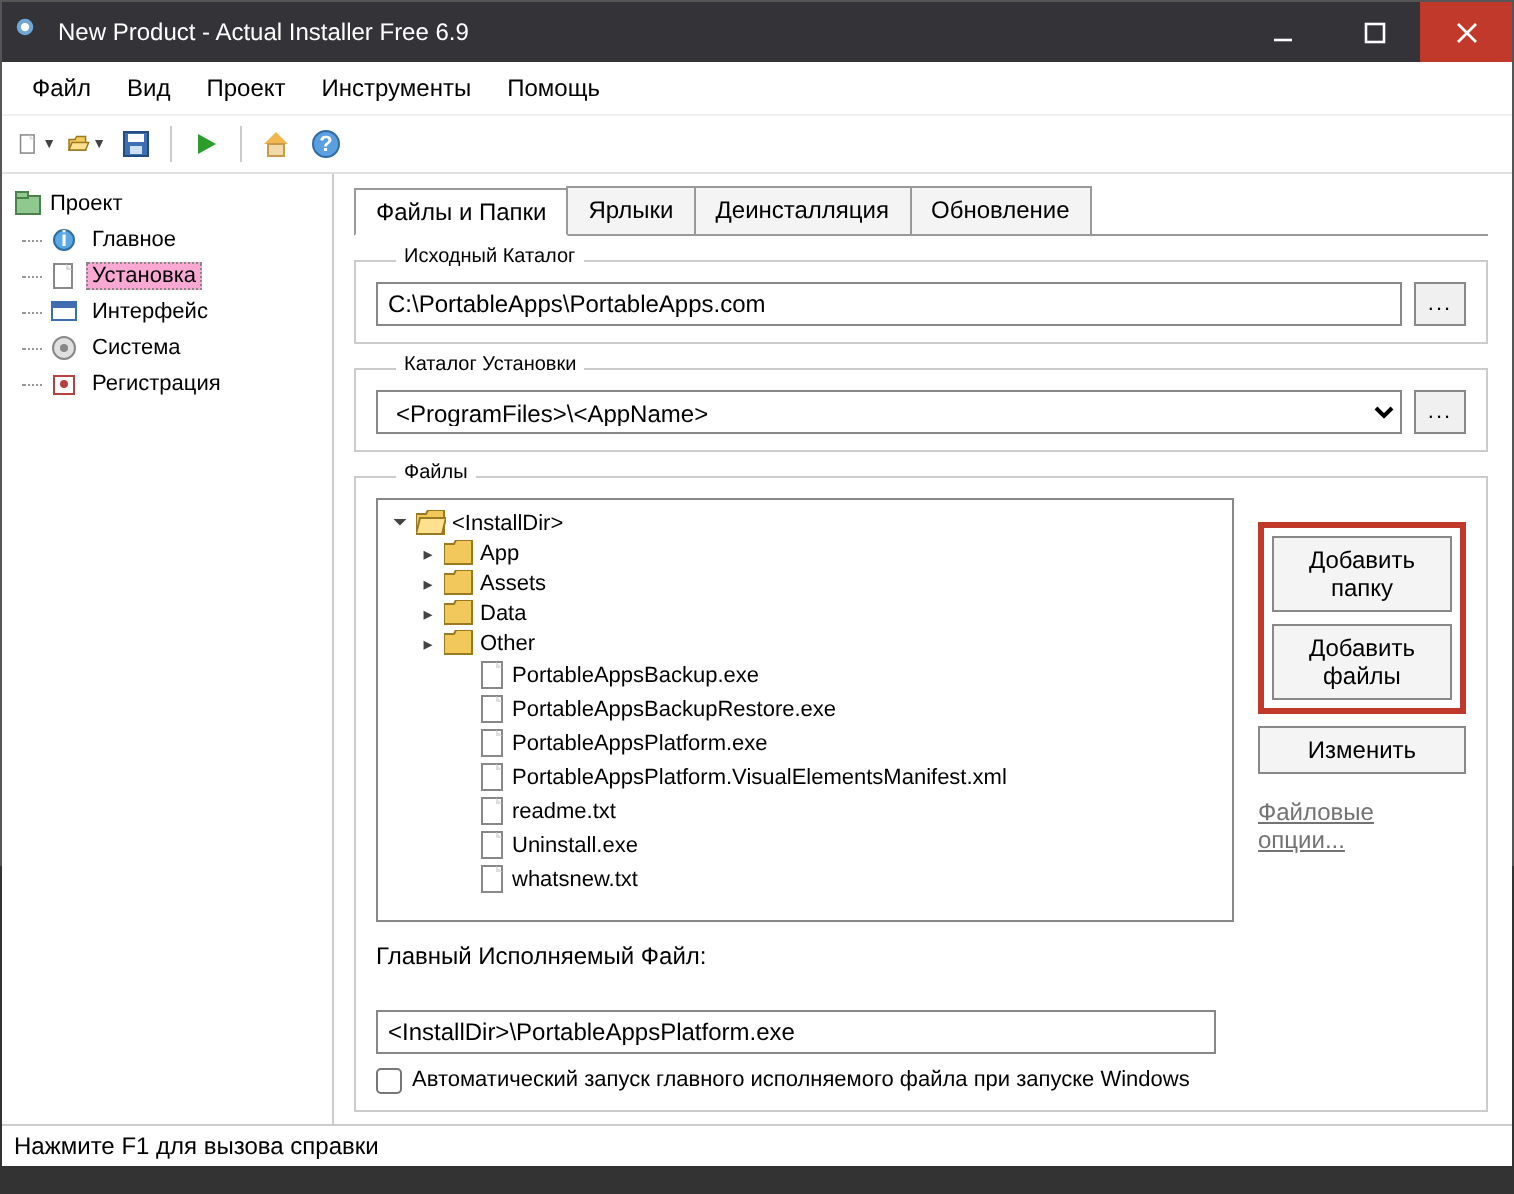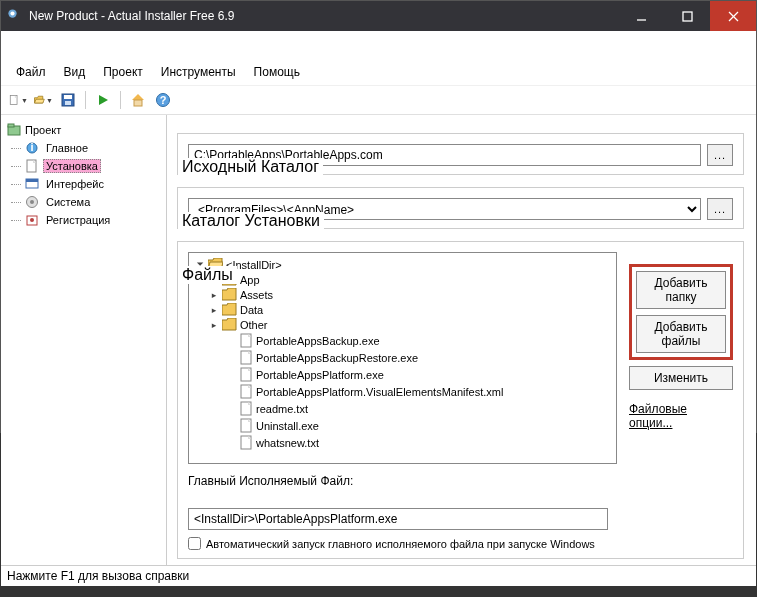--- a/index.html
+++ b/index.html
@@ -5,54 +5,54 @@
 * { box-sizing: border-box; margin: 0; padding: 0; font-family: Tahoma, "Segoe UI", sans-serif; font-size: 11px; }
 body { background: #333; width: 757px; height: 597px; overflow: hidden; }
 .window { width: 757px; height: 433px; background: #fff; border: 1px solid #555; display: flex; flex-direction: column; }
 .titlebar { background: #333338; color: #fff; height: 30px; display: flex; align-items: center; padding-left: 6px; }
 .titlebar .icon { width: 16px; height: 16px; margin-right: 6px; }
 .titlebar .title { flex: 1; font-size: 12px; }
 .titlebar .btn { width: 46px; height: 30px; display: flex; align-items: center; justify-content: center; }
 .titlebar .btn.close { background: #c0392b; }
 .titlebar svg { width: 11px; height: 11px; }
 .menubar { background: #fff; padding: 3px 8px; display: flex; gap: 4px; border-bottom: 1px solid #f0f0f0; }
-.menubar .item { padding: 3px 7px; font-size: 12px; margin-top: 28px; }
+.menubar .item { padding: 3px 7px; font-size: 12px; }
 .toolbar { background: #fff; padding: 3px 6px; display: flex; gap: 3px; border-bottom: 1px solid #e0e0e0; align-items: center; }
 .toolbar .tbtn { width: 22px; height: 22px; display: flex; align-items: center; justify-content: center; border: 1px solid transparent; }
 .toolbar .sep { width: 1px; height: 18px; background: #ccc; margin: 0 3px; }
 .toolbar .drop { font-size: 7px; margin-left: 1px; color: #444; }
 .body { flex: 1; display: flex; background: #fff; }
 .sidebar { width: 165px; padding: 6px 4px; background: #fff; }
 .sidebar .root { display: flex; align-items: center; gap: 4px; padding: 2px; font-size: 12px; }
 .sidebar .leaf { display: flex; align-items: center; gap: 4px; padding: 2px 2px 2px 20px; font-size: 12px; position: relative; }
 .sidebar .leaf::before { content: ""; position: absolute; left: 6px; top: 50%; width: 10px; border-top: 1px dotted #999; }
 .sidebar .leaf.sel span.lbl { background: #f9a8d4; border: 1px dotted #888; padding: 0 2px; }
 .sidebar .leaf span.lbl { padding: 1px 3px; }
 .content { flex: 1; border-left: 1px solid #ccc; padding: 6px 12px 6px 10px; overflow: hidden; }
 .tabs { display: flex; border-bottom: 1px solid #999; }
 .tab { padding: 4px 10px; border: 1px solid #999; border-bottom: none; background: #fff; margin-right: -1px; position: relative; font-size: 12px; }
 .tab.active { background: #fff; z-index: 2; border-bottom: 1px solid #fff; top: 1px; }
 .tab:not(.active) { background: #f4f4f4; }
 .group { border: 1px solid #ccc; margin-top: 12px; padding: 10px 10px 8px 10px; position: relative; }
-.group > .legend { position: absolute; top: -8px; left: 0; background: #fff; padding: 0 4px; font-size: 16px; margin-top: 32px; }
+.group > .legend { position: absolute; top: -8px; left: 20px; background: #fff; padding: 0 4px; font-size: 10px; }
 .row { display: flex; gap: 6px; align-items: center; }
 input[type=text], select { border: 1px solid #888; padding: 3px 5px; font-size: 12px; background: #fff; height: 22px; }
 .browse-btn { width: 26px; height: 22px; border: 1px solid #888; background: #f0f0f0; display: flex; align-items: center; justify-content: center; font-size: 11px; letter-spacing: 1px; }
 .files-panel { display: flex; gap: 12px; }
 .tree { flex: 1; border: 1px solid #888; height: 212px; padding: 4px 6px; overflow: auto; background: #fff; }
 .tree-item { display: flex; align-items: center; gap: 3px; padding: 1px 0; font-size: 12px; }
 .tree-item .arrow { width: 10px; font-size: 9px; color: #444; text-align: center; }
 .tree-item.l1 { margin-left: 14px; }
 .tree-item.l2 { margin-left: 32px; }
 .side-btns { width: 104px; display: flex; flex-direction: column; gap: 6px; margin-top: 12px; }
 .btn-std { border: 1px solid #888; background: #f4f4f4; padding: 4px 2px; font-size: 12px; text-align: center; }
 .hl { border: 3px solid #c0392b; padding: 4px; display: flex; flex-direction: column; gap: 6px; }
-.link { color: #000000; text-decoration: underline; font-size: 12px; margin-top: 6px; }
+.link { color: #737373; text-decoration: underline; font-size: 12px; margin-top: 6px; }
 .label-line { font-size: 12px; margin-top: 10px; margin-bottom: 20px; }
-.chk { display: flex; align-items: center; gap: 5px; margin-top: 7px; font-size: 12px; }
+.chk { display: flex; align-items: flex-start; gap: 5px; margin-top: 7px; font-size: 12px; }
 .chk input { width: 13px; height: 13px; }
 .statusbar { border-top: 1px solid #ccc; padding: 3px 6px; font-size: 12px; background: #fff; }
 .fld-ico { width: 15px; height: 13px; display: inline-block; }
 .file-ico { width: 13px; height: 15px; display: inline-block; }
 </style>
 </head>
 <body>
 
 <div class="window">
   <div class="titlebar">
@@ -172,20 +172,26 @@
       <div class="leaf">
           <svg width="14" height="14">
             <rect x="2" y="3" width="10" height="9" fill="#fff" stroke="#b84040"></rect>
             <circle cx="7" cy="7" r="2" fill="#b84040"></circle>
           </svg>
           <span class="lbl">Регистрация</span>
         </div>
     </div>
 
     <div class="content">
+      <div class="tabs">
+        <div class="tab active">Файлы и Папки</div>
+        <div class="tab">Ярлыки</div>
+        <div class="tab">Деинсталляция</div>
+        <div class="tab">Обновление</div>
+      </div>
 
       <div class="group">
         <div class="legend">Исходный Каталог</div>
         <div class="row">
           <input type="text" style="flex: 1 1 0%;" value="C:\PortableApps\PortableApps.com">
           <div class="browse-btn">...</div>
         </div>
       </div>
 
       <div class="group">

